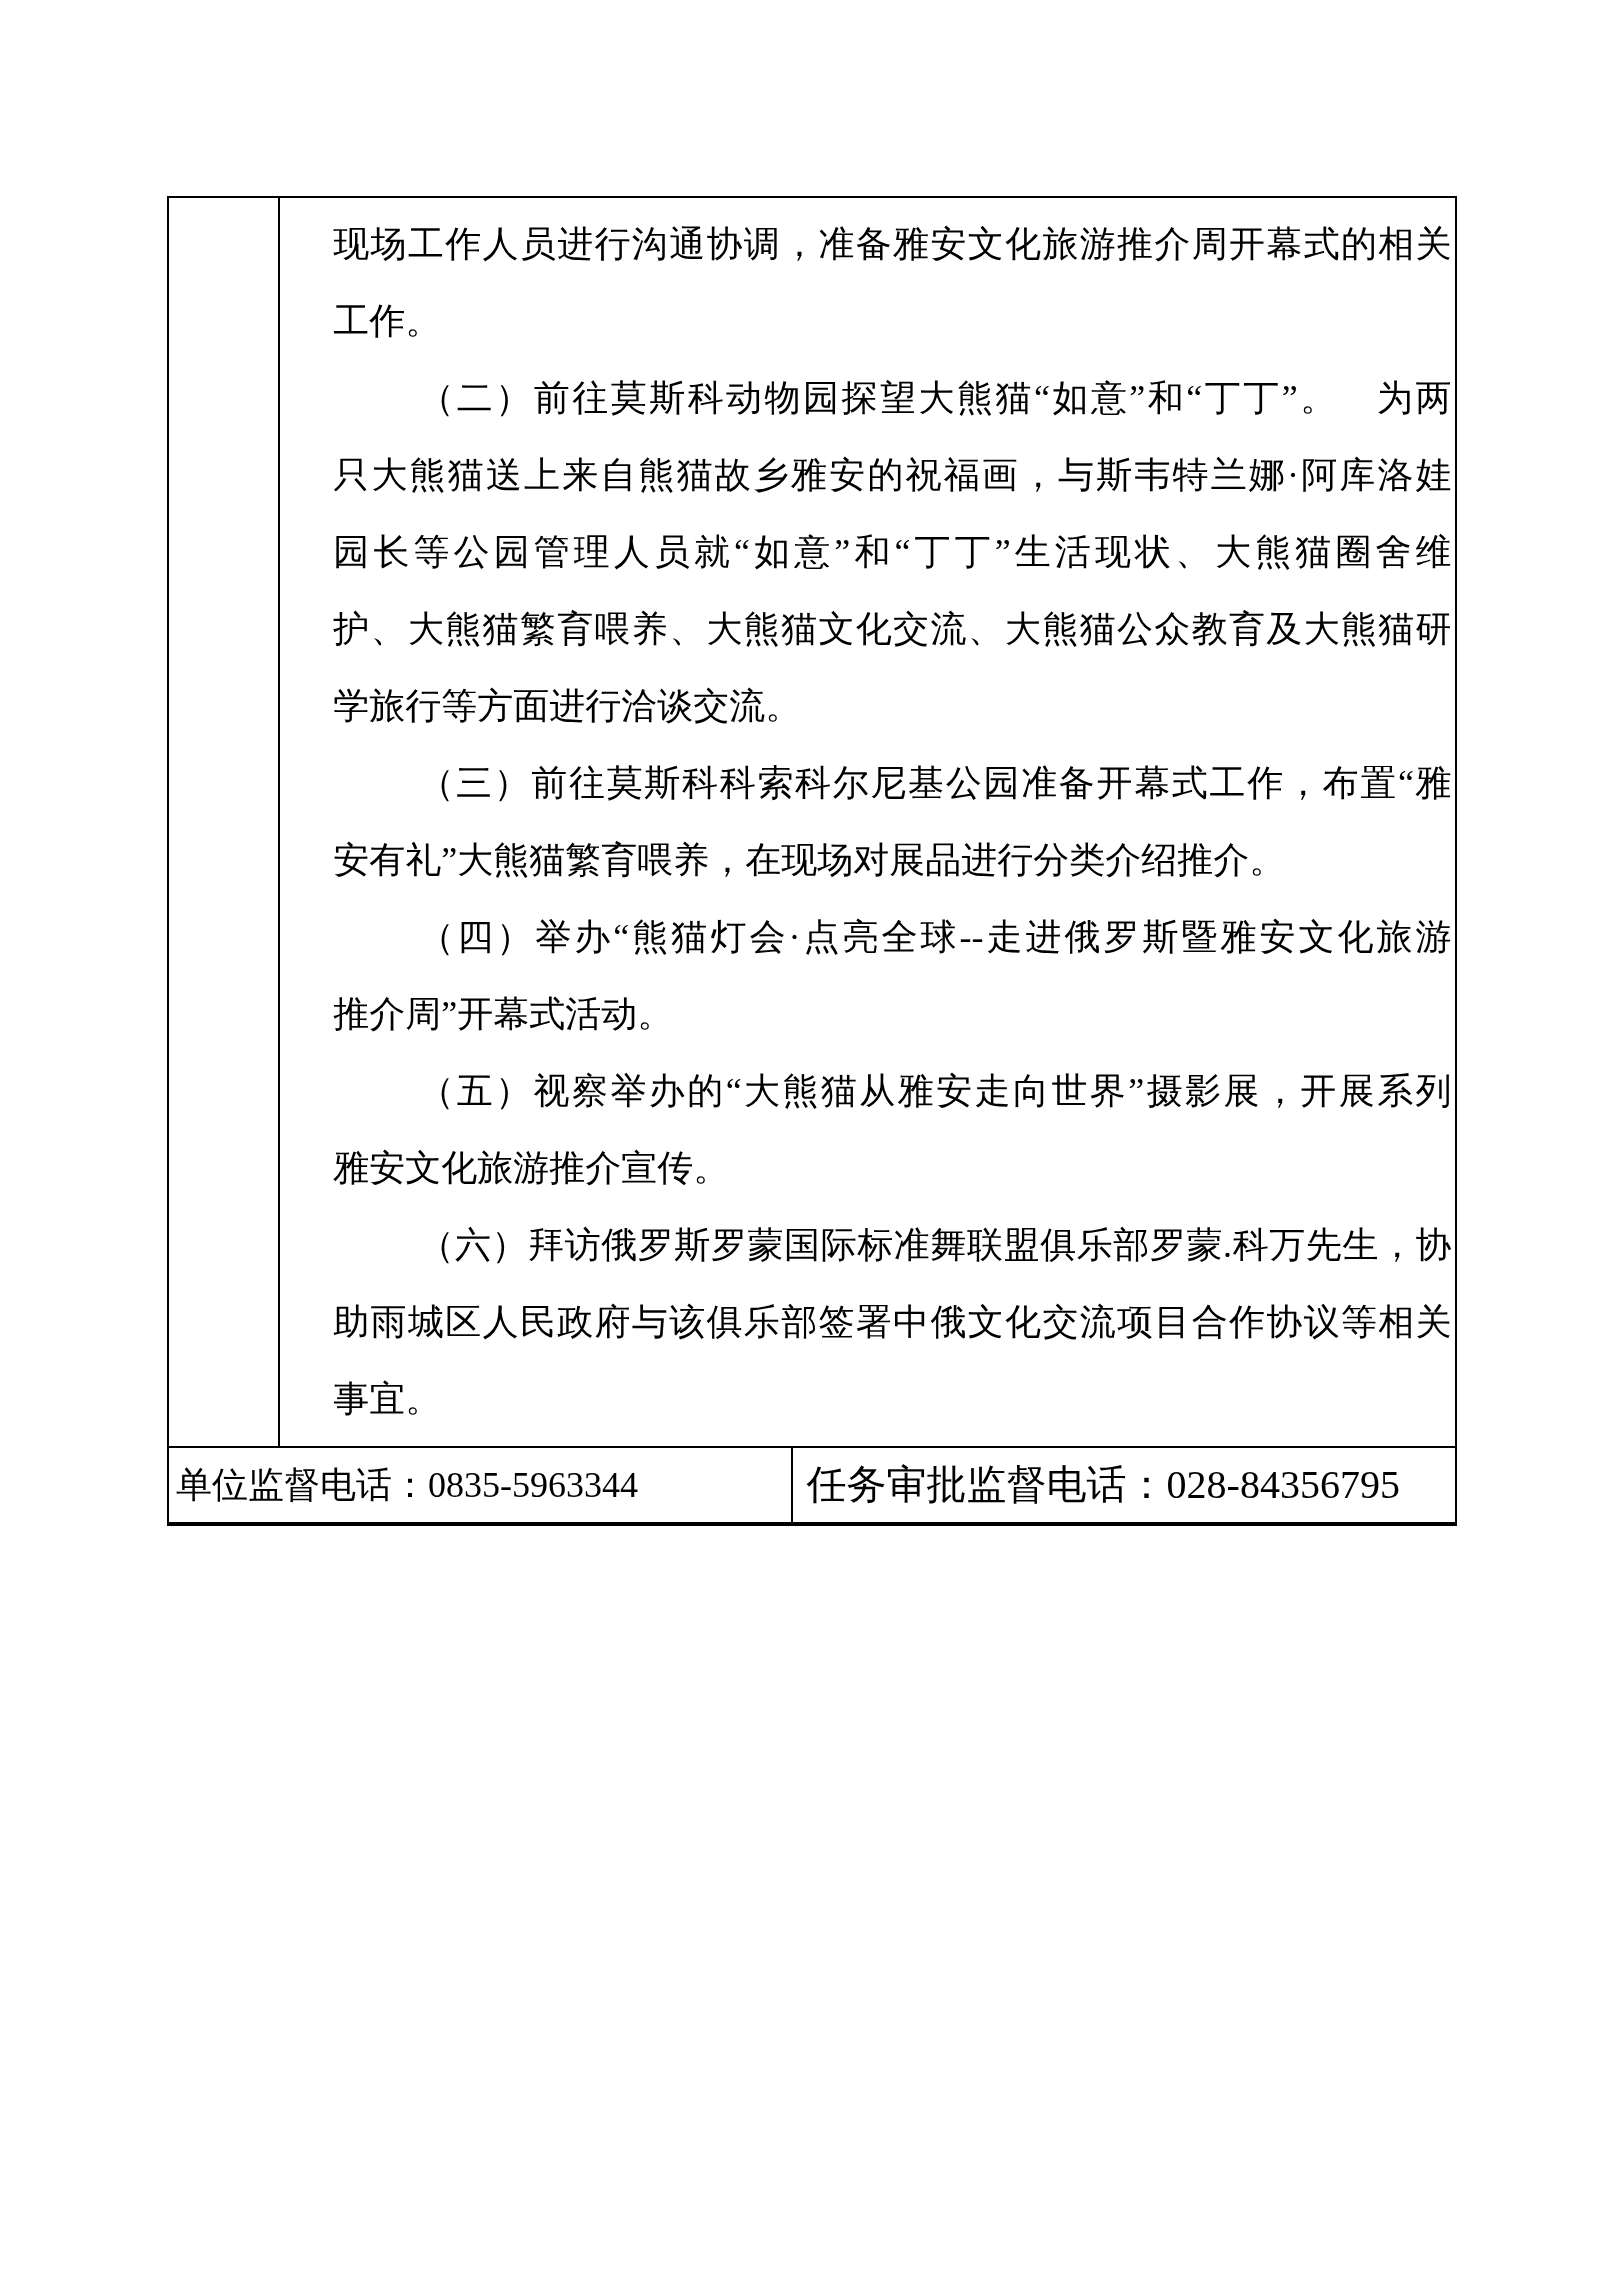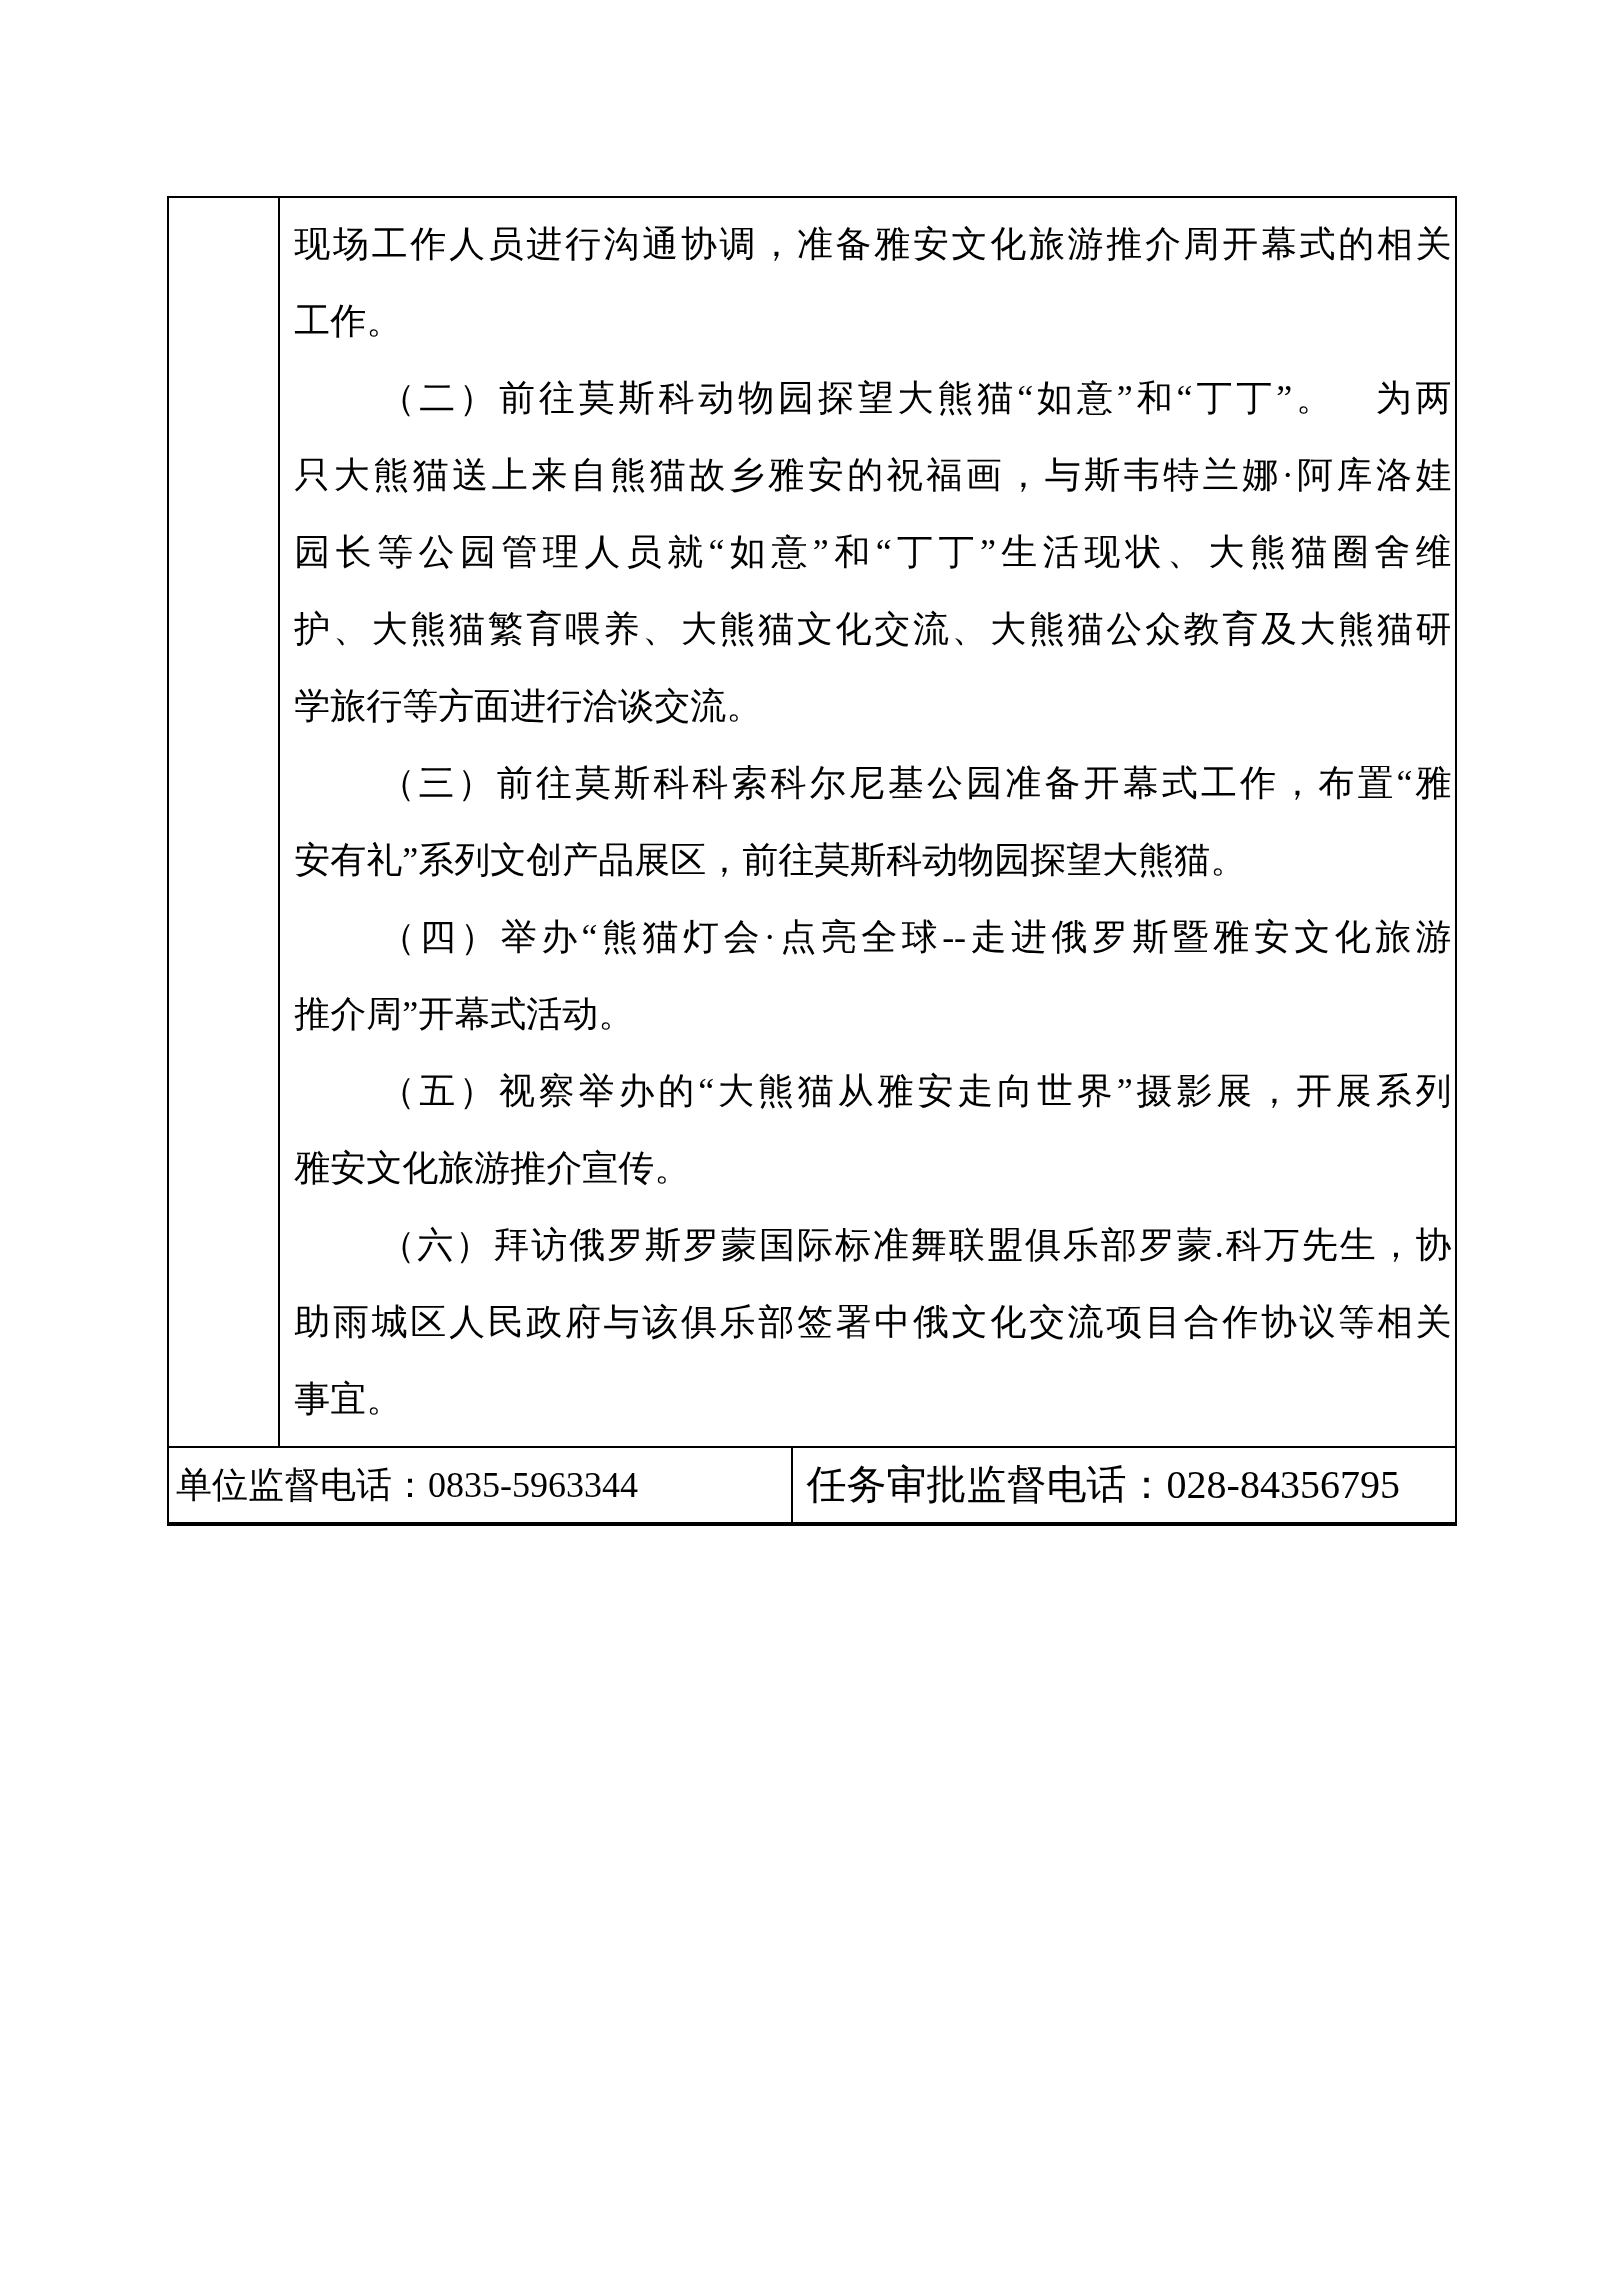--- a/index.html
+++ b/index.html
@@ -23,20 +23,21 @@
     width: 1290px;
     box-sizing: border-box;
     border: 2px solid #000000;
     background: #ffffff;
   }
   .row-main {
     display: flex;
     height: 1248px;
     border-bottom: 2px solid #000000;
     box-sizing: content-box;
+    gap: 39px;
   }
   .cell-rowlabel {
     width: 111px;
     flex: 0 0 111px;
     border-right: 2px solid #000000;
     box-sizing: border-box;
   }
   .cell-content {
     flex: 1 1 auto;
     box-sizing: border-box;
@@ -108,21 +109,21 @@
       <div class="cell-rowlabel"></div>
       <div class="cell-content">
           <div class="line flush">现场工作人员进行沟通协调，准备雅安文化旅游推介周开幕式的相关</div>
           <div class="line end">工作。</div>
           <div class="line indent flush">（二）前往莫斯科动物园探望大熊猫“如意”和“丁丁”。　为两</div>
           <div class="line flush">只大熊猫送上来自熊猫故乡雅安的祝福画，与斯韦特兰娜·阿库洛娃</div>
           <div class="line flush">园长等公园管理人员就“如意”和“丁丁”生活现状、大熊猫圈舍维</div>
           <div class="line flush">护、大熊猫繁育喂养、大熊猫文化交流、大熊猫公众教育及大熊猫研</div>
           <div class="line end">学旅行等方面进行洽谈交流。</div>
           <div class="line indent flush">（三）前往莫斯科科索科尔尼基公园准备开幕式工作，布置“雅</div>
-          <div class="line end">安有礼”系列文创产品展区，前往莫斯科动物园探望大熊猫。</div>
+          <div class="line end">安有礼”大熊猫繁育喂养，在现场对展品进行分类介绍推介。</div>
           <div class="line indent flush">（四）举办“熊猫灯会·点亮全球--走进俄罗斯暨雅安文化旅游</div>
           <div class="line end">推介周”开幕式活动。</div>
           <div class="line indent flush">（五）视察举办的“大熊猫从雅安走向世界”摄影展，开展系列</div>
           <div class="line end">雅安文化旅游推介宣传。</div>
           <div class="line indent flush">（六）拜访俄罗斯罗蒙国际标准舞联盟俱乐部罗蒙.科万先生，协</div>
           <div class="line flush">助雨城区人民政府与该俱乐部签署中俄文化交流项目合作协议等相关</div>
           <div class="line end">事宜。</div>
         </div>
     </div>
 

